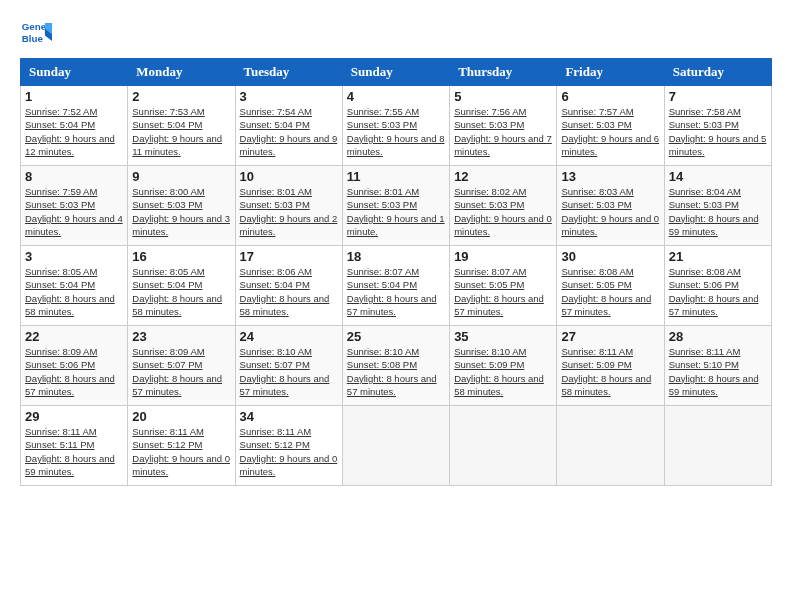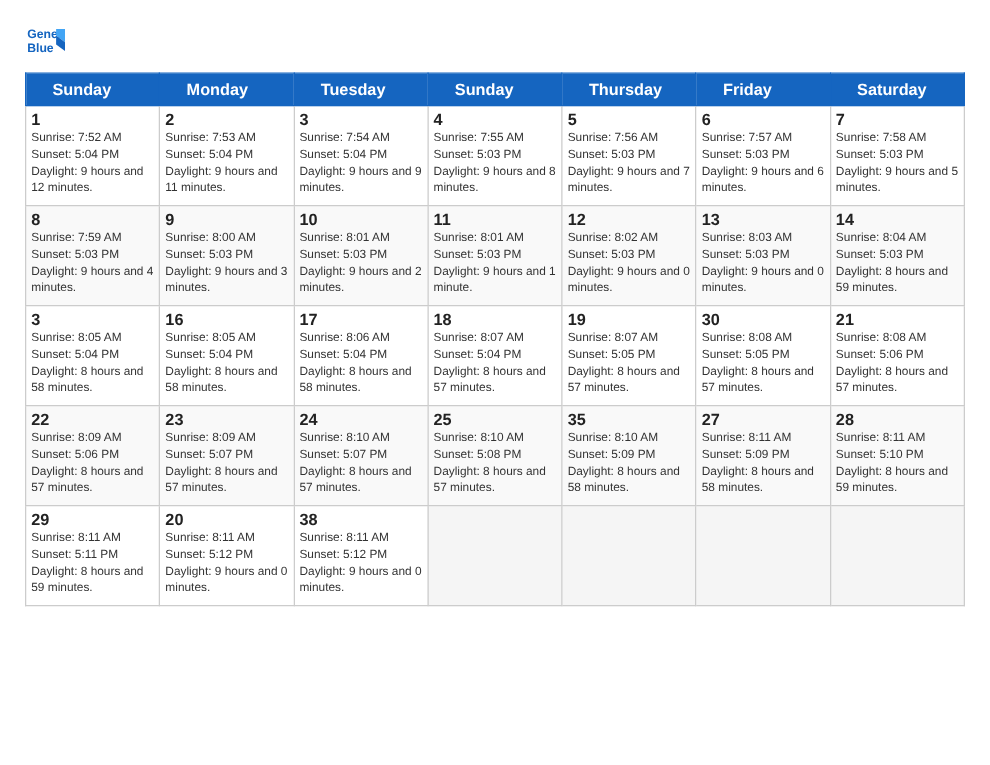--- a/index.html
+++ b/index.html
@@ -56,23 +56,24 @@
     .calendar {
       width: 100%;
       border-collapse: collapse;
       table-layout: fixed;
     }
     .calendar th {
       background: #1565c0;
       color: #fff;
       font-size: 13px;
       font-weight: bold;
-      padding: 5px 21px;
+      padding: 5px 8px;
       text-align: left;
       border: 1px solid #1565c0;
+      font-family: Liberation Serif, serif;
     }
     .calendar td {
       border: 1px solid #ccc;
       vertical-align: top;
       padding: 3px 4px;
       font-size: 10px;
       color: #333;
       height: 80px;
       background: #fff;
     }
@@ -86,20 +87,21 @@
       font-size: 13px;
       font-weight: bold;
       color: #222;
       display: block;
       margin-bottom: 1px;
     }
     .day-info {
       font-size: 9.5px;
       color: #333;
       line-height: 1.4;
+      text-decoration: underline;
     }
   </style>
 </head>
 <body>
 
 <div class="page">
   <div class="header">
     <div class="logo">
       <svg class="logo-icon" viewBox="0 0 36 36">
         <rect x="0" y="0" width="36" height="36" fill="white"></rect>
@@ -257,21 +259,21 @@
         <tr>
           <td>
             <span class="day-num">29</span>
             <div class="day-info">Sunrise: 8:11 AM<br>Sunset: 5:11 PM<br>Daylight: 8 hours and 59 minutes.</div>
           </td>
           <td>
             <span class="day-num">20</span>
             <div class="day-info">Sunrise: 8:11 AM<br>Sunset: 5:12 PM<br>Daylight: 9 hours and 0 minutes.</div>
           </td>
           <td>
-            <span class="day-num">38</span>
+            <span class="day-num">34</span>
             <div class="day-info">Sunrise: 8:11 AM<br>Sunset: 5:12 PM<br>Daylight: 9 hours and 0 minutes.</div>
           </td>
           <td class="empty"></td>
           <td class="empty"></td>
           <td class="empty"></td>
           <td class="empty"></td>
         </tr>
       </tbody>
   </table>
 </div>

